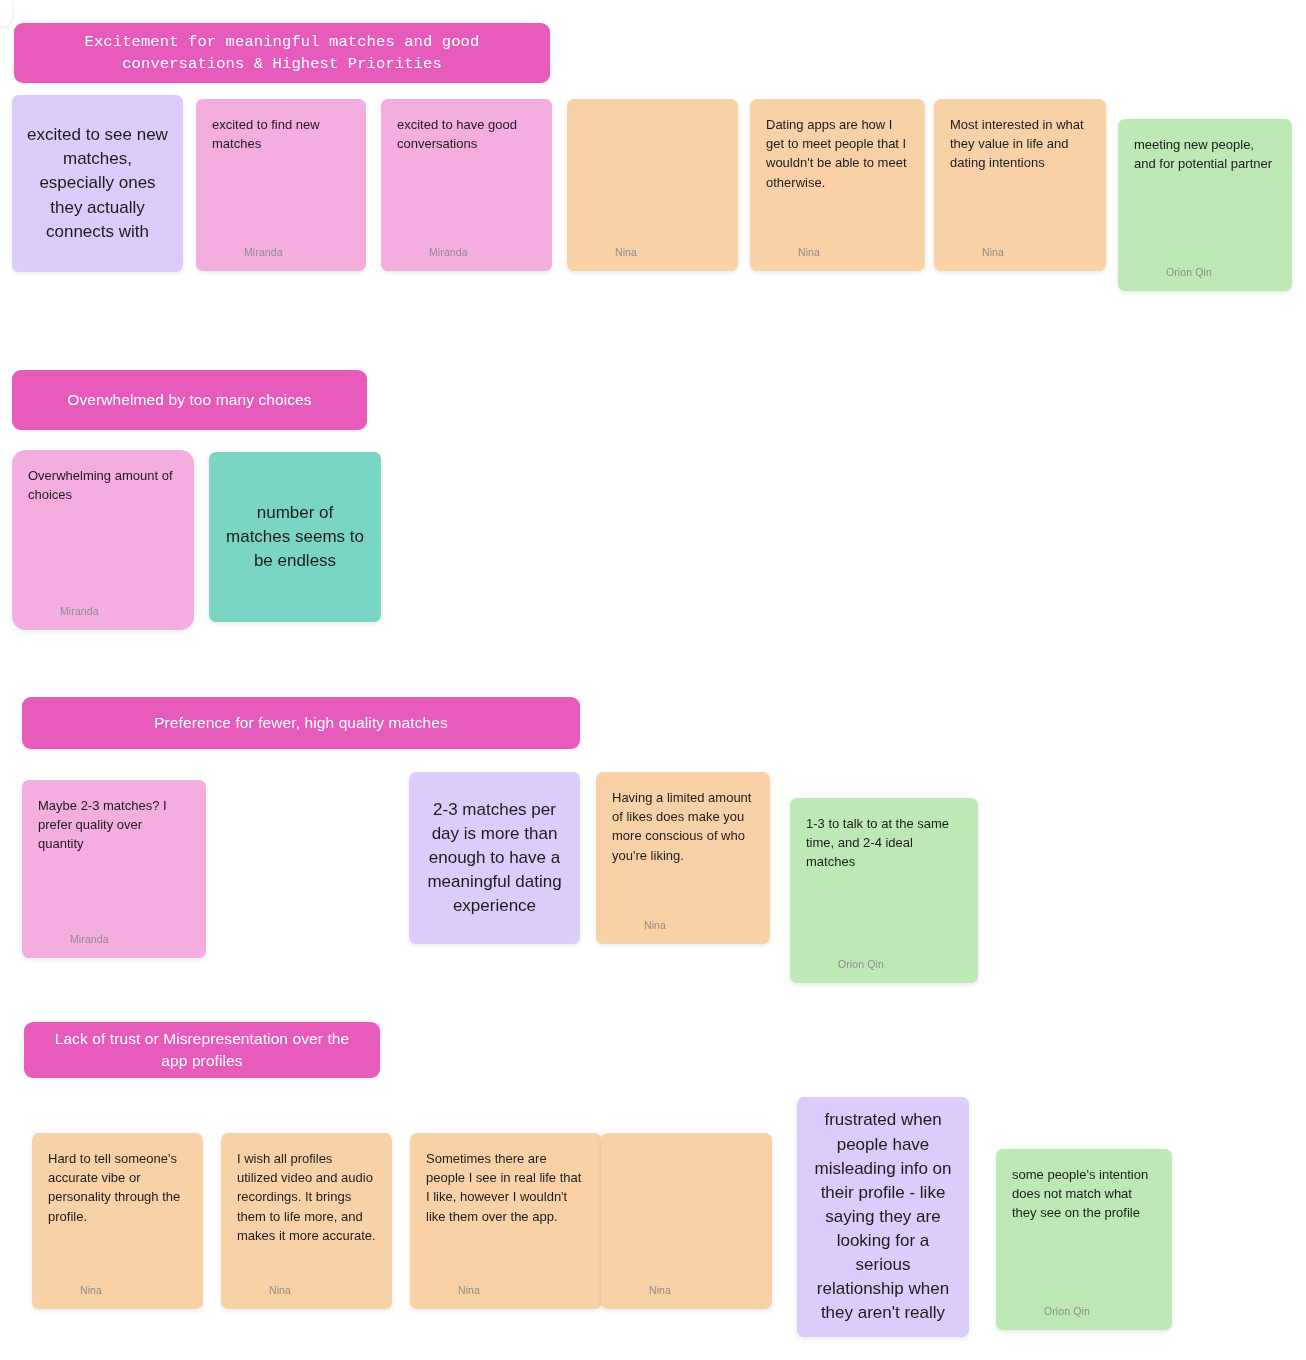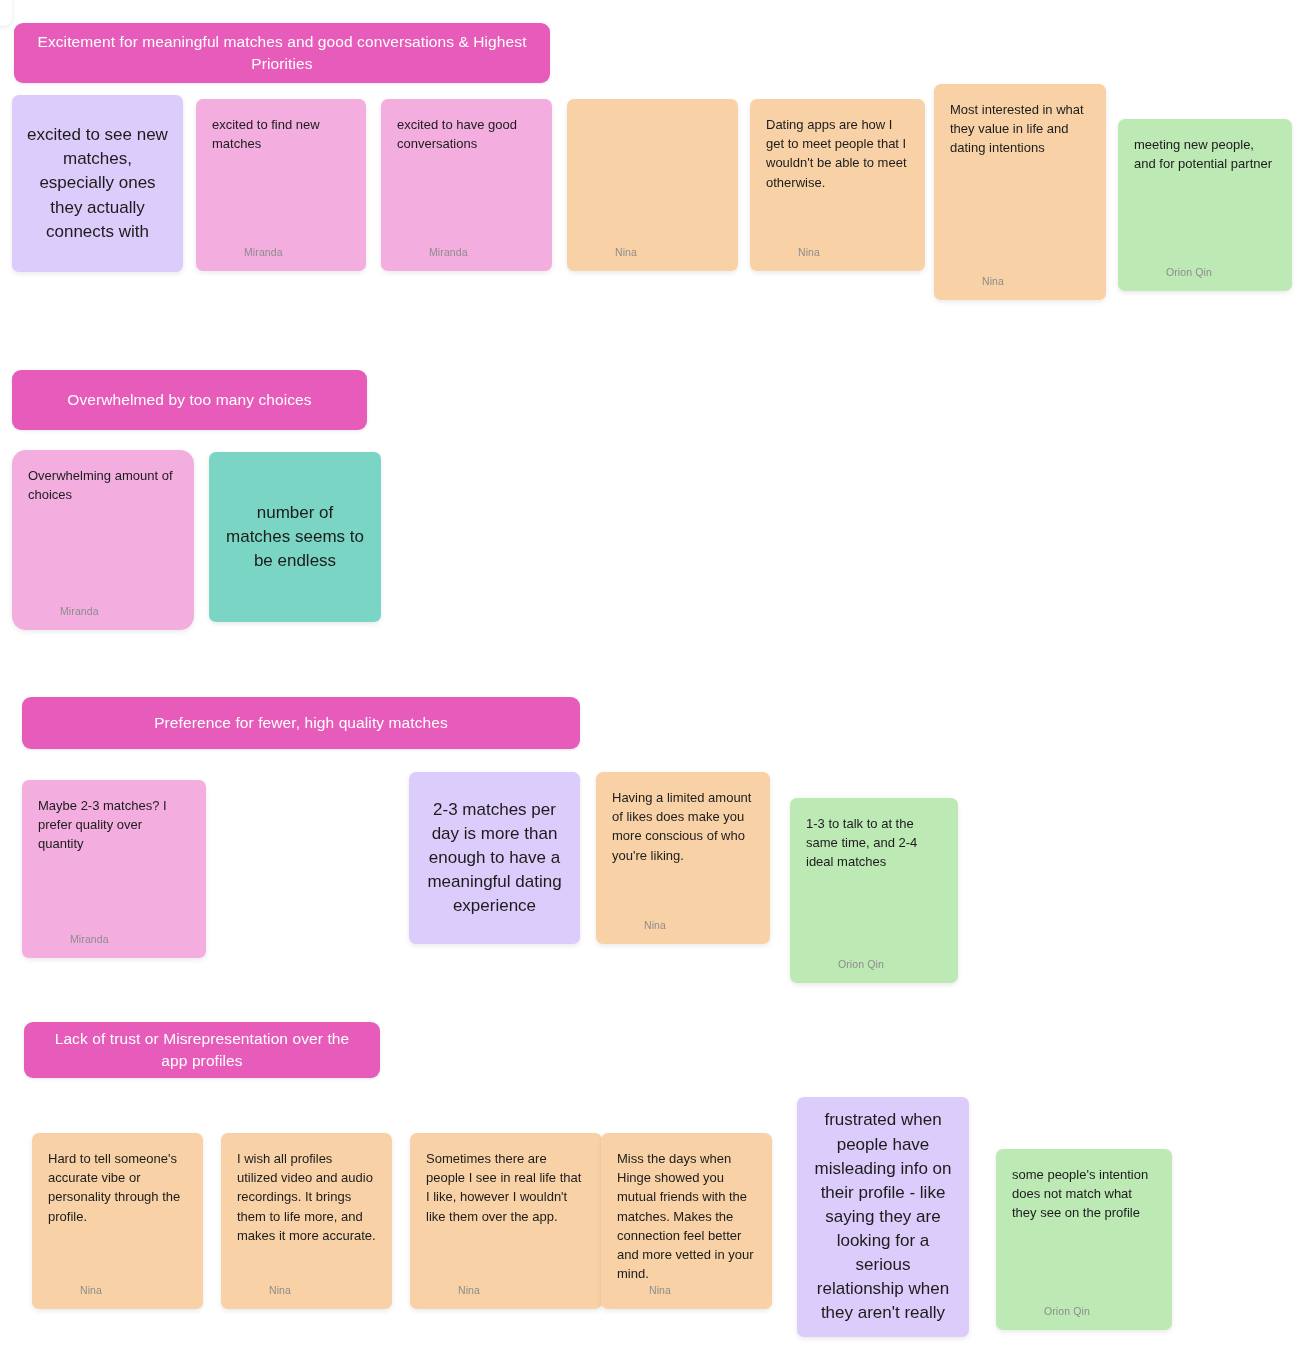--- a/index.html
+++ b/index.html
@@ -100,21 +100,21 @@
   .c-purple { background: #dcccfb; }
   .c-teal   { background: #7bd5c4; }
 </style>
 </head>
 <body>
 
 <div id="board">
 
   <div class="corner-stub"></div>
 
-  <div class="group-header" style="left:14px; top:23px; width:536px; height:60px;">Excitement for meaningful matches and good conversations &amp; Highest Priorities</div>
+  <div class="group-header" style="left:14px; top:23px; width:536px; height:60px;font-family:Liberation Mono, monospace;">Excitement for meaningful matches and good conversations &amp; Highest Priorities</div>
 
   <div class="note lg c-purple" style="left:12px; top:95px; width:171px; height:177px;">
     <div class="note-text">excited to see new matches, especially ones they actually connects with</div>
   </div>
 
   <div class="note sm c-pink" style="left:196px; top:99px; width:170px; height:172px;">
     <div class="note-text">excited to find new matches</div>
     <div class="author">Miranda</div>
   </div>
 
@@ -125,21 +125,21 @@
 
   <div class="note sm c-orange" style="left:567px; top:99px; width:171px; height:172px;">
     <div class="author">Nina</div>
   </div>
 
   <div class="note sm c-orange" style="left:750px; top:99px; width:175px; height:172px;">
     <div class="note-text">Dating apps are how I get to meet people that I wouldn't be able to meet otherwise.</div>
     <div class="author">Nina</div>
   </div>
 
-  <div class="note sm c-orange" style="left:934px; top:84px; width:172px; height:216px;align-items:center;">
+  <div class="note sm c-orange" style="left:934px; top:99px; width:172px; height:172px;align-items:center;">
     <div class="note-text">Most interested in what they value in life and dating intentions</div>
     <div class="author">Nina</div>
   </div>
 
   <div class="note sm c-green" style="left:1118px; top:99px; width:174px; height:172px;">
     <div class="note-text">meeting new people, and for potential partner</div>
     <div class="author">Orion Qin</div>
   </div>
 
   <div class="group-header" style="left:12px; top:370px; width:355px; height:60px;">Overwhelmed by too many choices</div>
@@ -163,21 +163,21 @@
 
   <div class="note lg c-purple" style="left:409px; top:772px; width:171px; height:172px;">
     <div class="note-text">2-3 matches per day is more than enough to have a meaningful dating experience</div>
   </div>
 
   <div class="note sm c-orange" style="left:596px; top:772px; width:174px; height:172px;">
     <div class="note-text">Having a limited amount of likes does make you more conscious of who you're liking.</div>
     <div class="author">Nina</div>
   </div>
 
-  <div class="note sm c-green" style="left:790px; top:778px; width:168px; height:185px;">
+  <div class="note sm c-green" style="left:790px; top:778px; width:188px; height:185px;">
     <div class="note-text">1-3 to talk to at the same time, and 2-4 ideal matches</div>
     <div class="author">Orion Qin</div>
   </div>
 
   <div class="group-header" style="left:24px; top:1022px; width:356px; height:56px;">Lack of trust or Misrepresentation over the app profiles</div>
 
   <div class="note sm c-orange" style="left:32px; top:1133px; width:171px; height:176px;">
     <div class="note-text">Hard to tell someone's accurate vibe or personality through the profile.</div>
     <div class="author">Nina</div>
   </div>
@@ -186,21 +186,20 @@
     <div class="note-text">I wish all profiles utilized video and audio recordings. It brings them to life more, and makes it more accurate.</div>
     <div class="author">Nina</div>
   </div>
 
   <div class="note sm c-orange" style="left:410px; top:1133px; width:192px; height:176px;">
     <div class="note-text">Sometimes there are people I see in real life that I like, however I wouldn't like them over the app.</div>
     <div class="author">Nina</div>
   </div>
 
   <div class="note sm c-orange" style="left:601px; top:1133px; width:171px; height:176px;">
-    <div class="note-text">Miss the days when Hinge showed you mutual friends with the matches. Makes the connection feel better and more vetted in your mind.</div>
     <div class="author">Nina</div>
   </div>
 
   <div class="note lg c-purple" style="left:797px; top:1097px; width:172px; height:240px;">
     <div class="note-text">frustrated when people have misleading info on their profile - like saying they are looking for a serious relationship when they aren't really</div>
   </div>
 
   <div class="note sm c-green" style="left:996px; top:1129px; width:176px; height:181px;">
     <div class="note-text">some people's intention does not match what they see on the profile</div>
     <div class="author">Orion Qin</div>

